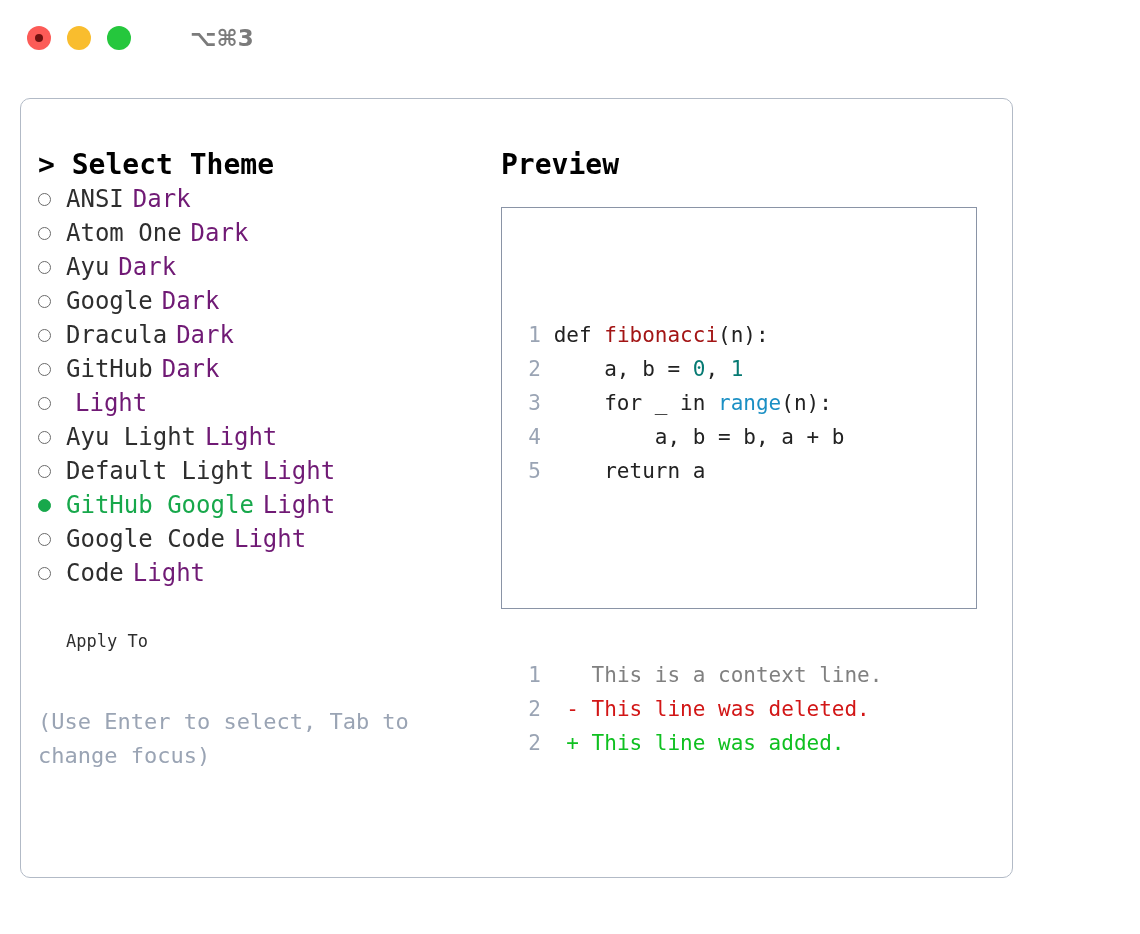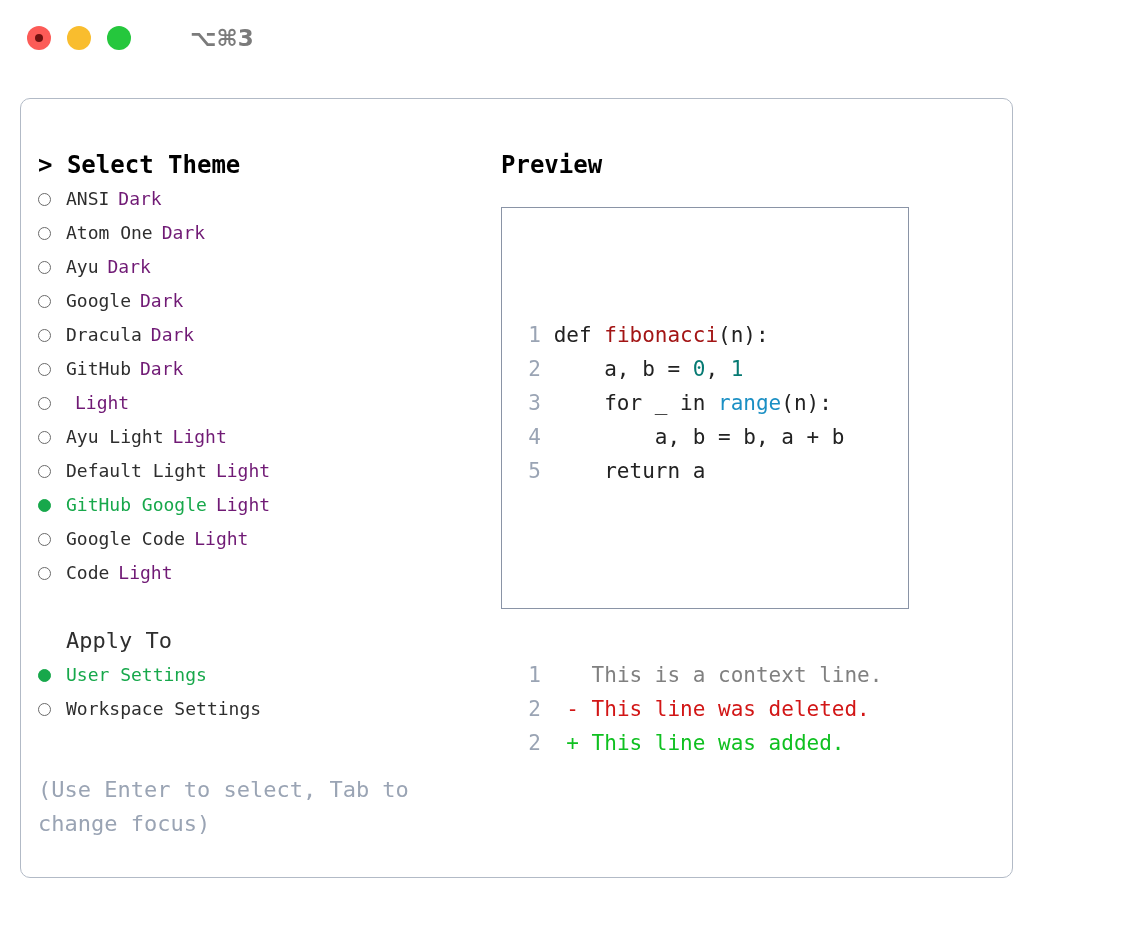--- a/index.html
+++ b/index.html
@@ -81,31 +81,31 @@
   }
 
   
   .left-col {
     position: absolute;
     left: 17px;
     top: 49px;
     width: 430px;
   }
   .section-head {
-    font-size: 24px;
+    font-size: 28px;
     font-weight: bold;
     color: #000000;
     height: 34px;
     line-height: 34px;
     white-space: pre;
   }
   .row {
     height: 34px;
     line-height: 34px;
-    font-size: 18px;
+    font-size: 24px;
     color: #2e2e2e;
     white-space: pre;
     display: flex;
     align-items: center;
   }
   .marker {
     display: inline-block;
     width: 28px;
     flex: 0 0 28px;
     font-size: 22px;
@@ -129,21 +129,21 @@
   }
   .row-label { color: #2e2e2e; }
   .row.selected .row-label { color: #17a84b; }
   .row-suffix {
     color: #701a75;
     padding-left: 9px;
   }
   .plain-label {
     height: 34px;
     line-height: 34px;
-    font-size: 22px;
+    font-size: 17px;
     color: #2e2e2e;
     padding-left: 28px;
     white-space: pre;
   }
   .spacer-row { height: 34px; }
   .hint {
     margin-top: 47px;
     font-size: 22px;
     line-height: 34px;
     color: #9aa4b4;
@@ -153,21 +153,21 @@
 
   
   .right-col {
     position: absolute;
     left: 480px;
     top: 49px;
     width: 495px;
   }
   .preview-box {
     margin-top: 25px;
-    width: 408px;
+    width: 476px;
     height: 402px;
     border: 1.6px solid #8a94a6;
     background: #ffffff;
     box-sizing: border-box;
     position: relative;
   }
   .code {
     position: absolute;
     left: 13px;
     top: 42px;
@@ -221,24 +221,20 @@
             <div class="row"><span class="marker"><span class="bullet empty"></span></span><span class="row-label">Ayu Light</span><span class="row-suffix">Light</span></div>
             <div class="row"><span class="marker"><span class="bullet empty"></span></span><span class="row-label">Default Light</span><span class="row-suffix">Light</span></div>
             <div class="row selected"><span class="marker"><span class="bullet filled"></span></span><span class="row-label">GitHub Google</span><span class="row-suffix">Light</span></div>
             <div class="row"><span class="marker"><span class="bullet empty"></span></span><span class="row-label">Google Code</span><span class="row-suffix">Light</span></div>
             <div class="row"><span class="marker"><span class="bullet empty"></span></span><span class="row-label">Code</span><span class="row-suffix">Light</span></div>
           </div>
 
         <div class="spacer-row"></div>
 
         <div class="plain-label">Apply To</div>
-        <div id="apply-rows">
-            <div class="row selected"><span class="marker"><span class="bullet filled"></span></span><span class="row-label">User Settings</span></div>
-            <div class="row"><span class="marker"><span class="bullet empty"></span></span><span class="row-label">Workspace Settings</span></div>
-          </div>
 
         <div class="hint">(Use Enter to select, Tab to change focus)</div>
       </div>
 
       <div class="right-col">
         <div class="section-head">Preview</div>
         <div class="preview-box">
           <div class="code">
             <div id="code-rows"><div class="code-line"><span class="ln">1</span> <span class="code-text">def </span><span class="tok-fn">fibonacci</span><span class="code-text">(n):</span></div><div class="code-line"><span class="ln">2</span> <span class="code-text">    a, b = </span><span class="tok-num">0</span><span class="code-text">, </span><span class="tok-num">1</span></div><div class="code-line"><span class="ln">3</span> <span class="code-text">    for _ in </span><span class="tok-call">range</span><span class="code-text">(n):</span></div><div class="code-line"><span class="ln">4</span> <span class="code-text">        a, b = b, a + b</span></div><div class="code-line"><span class="ln">5</span> <span class="code-text">    return a</span></div></div>
             <div class="diff-gap"></div>

